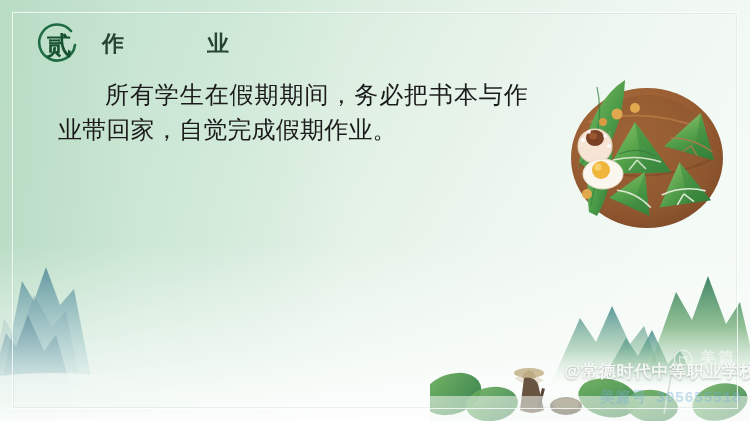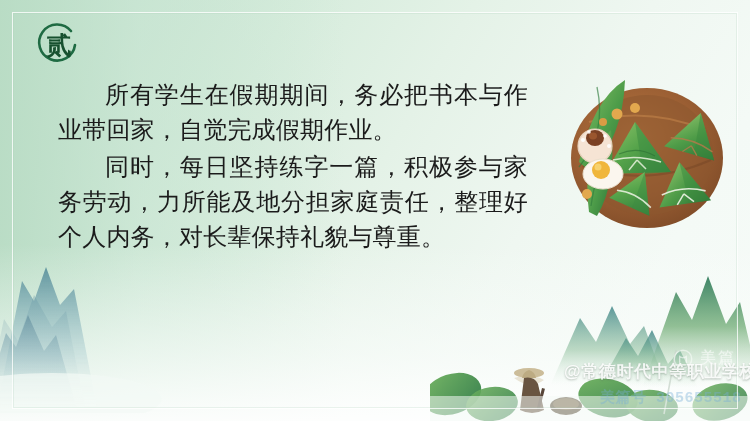--- a/index.html
+++ b/index.html
@@ -264,25 +264,25 @@
     <rect x="0" y="150" width="320" height="25" fill="#f4faf6" opacity=".55"></rect>
   </svg>
 
   <div class="header">
     <div class="numeral-badge">
       <svg viewBox="0 0 48 48">
         <path d="M37,11 a18,18 0 1 0 4,14" fill="none" stroke="#1f6b43" stroke-width="2.6" stroke-linecap="round"></path>
       </svg>
       <span class="numeral-text">贰</span>
     </div>
+    <div class="header-title">作  业</div>
   </div>
 
   <div class="content">
     <p class="para">所有学生在假期期间，务必把书本与作业带回家，自觉完成假期作业。</p>
-    <p class="para">同时，每日坚持练字一篇，积极参与家务劳动，力所能及地分担家庭责任，整理好个人内务，对长辈保持礼貌与尊重。</p>
   </div>
 
   <svg class="zongzi" viewBox="0 0 205 178">
     <defs>
       <radialGradient id="plate" cx="42%" cy="36%" r="72%">
         <stop offset="0%" stop-color="#b4743f"></stop>
         <stop offset="58%" stop-color="#9a5e33"></stop>
         <stop offset="100%" stop-color="#7d4a27"></stop>
       </radialGradient>
       <linearGradient id="zg1" x1="0" y1="0" x2="1" y2="1">

